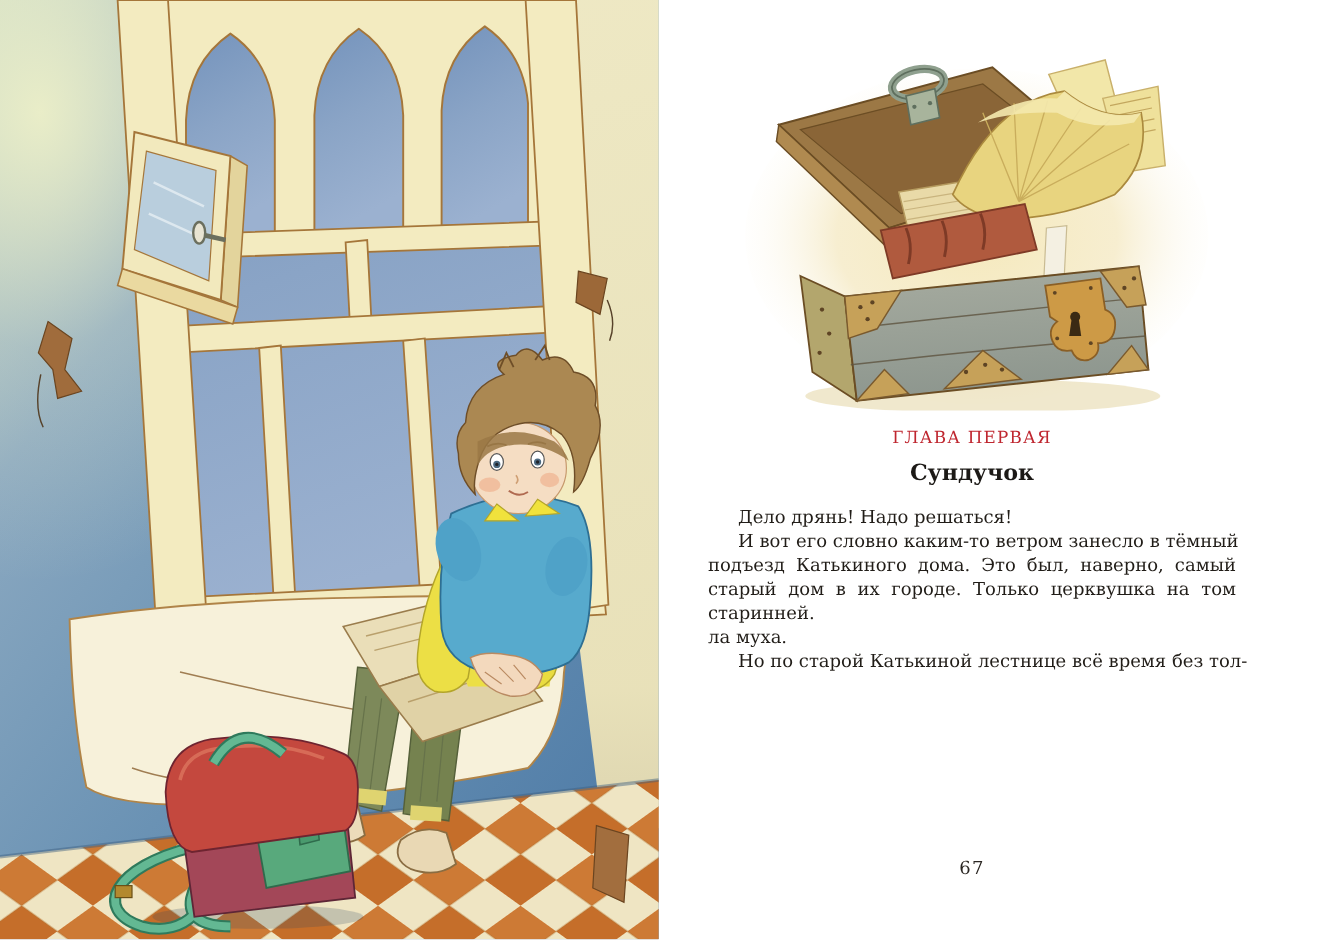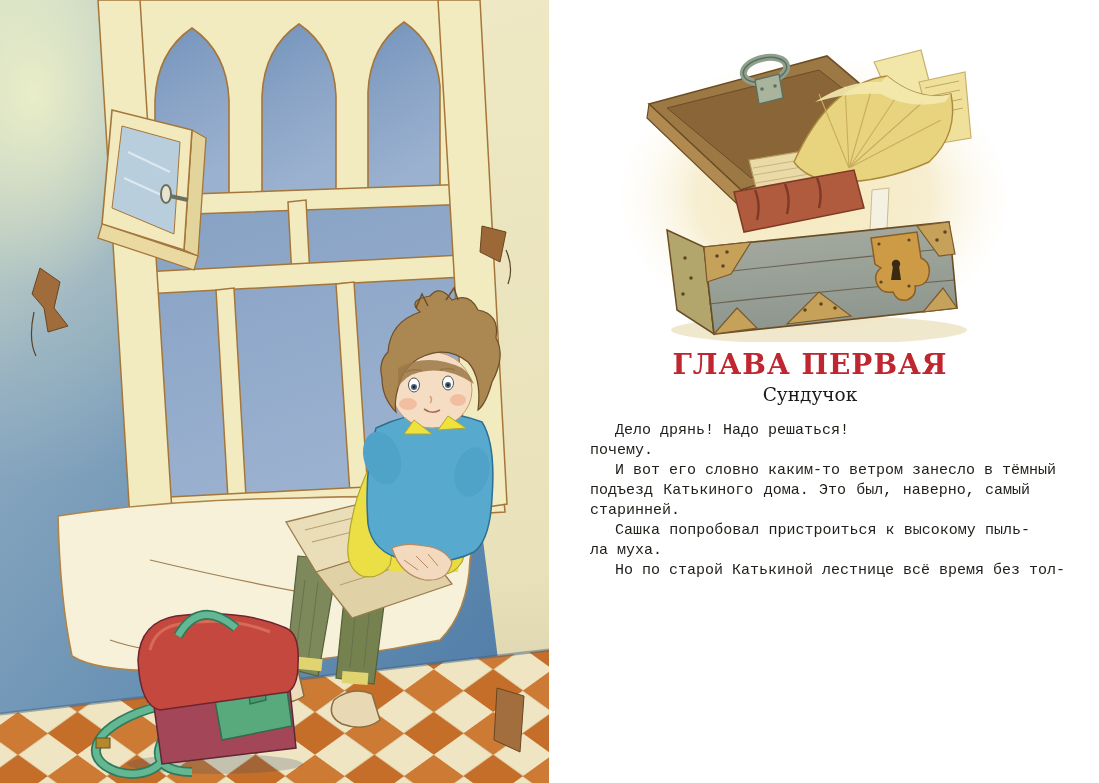--- a/index.html
+++ b/index.html
@@ -4,25 +4,25 @@
 <style>
   html,body{margin:0;padding:0;background:#ffffff;}
   .spread{position:relative;width:1099px;height:783px;background:#ffffff;overflow:hidden;
           font-family:"DejaVu Serif","Liberation Serif",serif;}
   .left-page{position:absolute;left:0;top:0;width:549px;height:783px;}
   .left-page svg{display:block;width:549px;height:783px;}
   .right-page{position:absolute;left:549px;top:0;width:550px;height:783px;}
   .chest-wrap{position:absolute;left:70px;top:42px;width:390px;height:300px;}
   .chest-wrap svg{display:block;width:390px;height:300px;}
   .chapter-title{position:absolute;left:41px;top:351px;width:440px;text-align:center;
-      font-weight:bold;font-size:28px;letter-spacing:1px;line-height:28px;}
+      font-weight:normal;font-size:14px;letter-spacing:1px;line-height:28px;}
   .chapter-subtitle{position:absolute;left:41px;top:383px;width:440px;text-align:center;
-      font-weight:normal;font-size:18.5px;color:#1c1916;line-height:24px;}
+      font-weight:bold;font-size:18.5px;color:#1c1916;line-height:24px;}
   .body-text{position:absolute;left:41px;top:421px;width:440px;color:#211d18;font-size:15px;}
-  .line{height:20px;line-height:20px;white-space:nowrap;text-align:justify;overflow:visible;font-family:Liberation Mono, monospace;}
+  .line{height:20px;line-height:20px;white-space:nowrap;text-align:justify;overflow:visible;}
   .line.j{text-align-last:justify;}
   .line.indent{text-indent:25px;}
   .page-number{position:absolute;left:41px;top:714px;width:440px;text-align:center;
       font-size:15px;color:#2a2622;letter-spacing:1px;}
 </style>
 </head>
 <body>
 
 <div class="spread">
 
@@ -269,22 +269,22 @@
               <circle cx="290" cy="244" r="1.6" fill="#5e4424"></circle>
           </g>
         </g>
       </svg>
     </div>
 
     <div class="chapter-title" style="color: rgb(191, 38, 47);">ГЛАВА ПЕРВАЯ</div>
     <div class="chapter-subtitle">Сундучок</div>
     <div class="body-text">
         <div class="line indent">Дело дрянь! Надо решаться!</div>
-        <div class="line">почему.</div>
         <div class="line indent j">И вот его словно каким-то ветром занесло в тёмный</div>
         <div class="line j">подъезд Катькиного дома. Это был, наверно, самый</div>
+        <div class="line j">старый дом в их городе. Только церквушка на том</div>
         <div class="line">старинней.</div>
-        <div class="line indent j">Сашка попробовал пристроиться к высокому пыль-</div>
         <div class="line">ла муха.</div>
         <div class="line indent j">Но по старой Катькиной лестнице всё время без тол-</div>
       </div>
+    <div class="page-number">67</div>
   </div>
 </div>
 
 </body></html>

